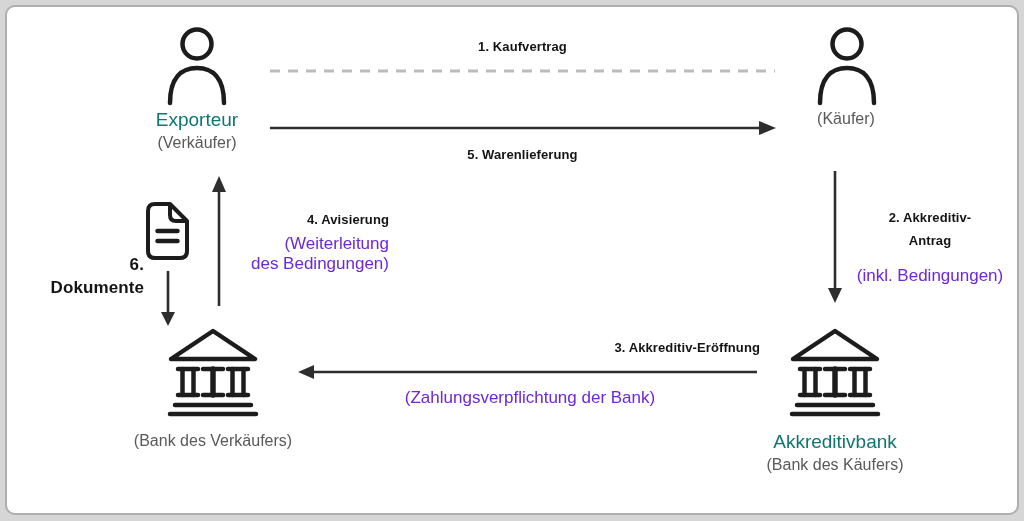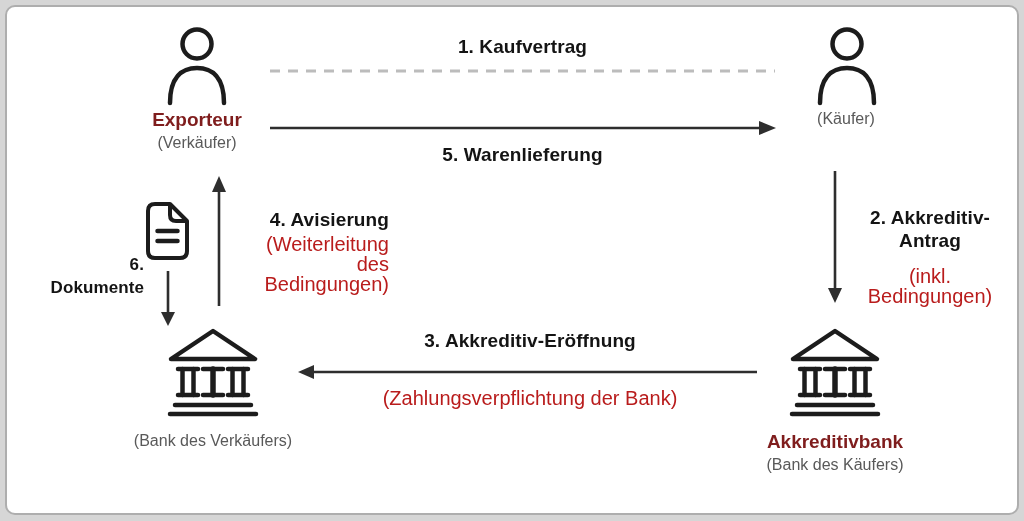--- a/index.html
+++ b/index.html
@@ -16,37 +16,37 @@
     left: 5px; top: 5px; right: 5px; bottom: 6px;
     background: #ffffff;
     border: 2px solid #aeaeae;
     border-radius: 10px;
   }
   .abs { position: absolute; }
   .arrow-layer { position: absolute; left: 0; top: 0; pointer-events: none; }
 
   .step-label {
     font-weight: bold;
-    font-size: 19px;
+    font-size: 13px;
     color: #141414;
     text-align: center;
     line-height: 23px;
     letter-spacing: 0.1px;
   }
   .sub-label {
-    font-size: 20px;
-    color: #b91c1c;
+    font-size: 17px;
+    color: #6d28d9;
     text-align: center;
     line-height: 20px;
   }
   .actor-block { text-align: center; }
   .actor-name {
-    font-weight: bold;
+    font-weight: normal;
     font-size: 19px;
-    color: #7f1d1d;
+    color: #0f766e;
     line-height: 24px;
   }
   .actor-sub {
     font-size: 16px;
     color: #595959;
     line-height: 21px;
   }
   .left-align { text-align: right; }
   .right-align { text-align: right; }
   .small-bold { font-size: 17px; }
@@ -124,21 +124,21 @@
   <div class="abs step-label small-bold right-align" style="left:34px; top:253px; width:110px;">6. Dokumente</div>
   <span class="abs icon" style="left:141px; top:200px;">
     <svg width="52" height="62" viewBox="0 0 52 62" fill="none" stroke="#1c1c1c">
       <path d="M14 4 H29 L46 21 V51 Q46 58 39 58 H14 Q7 58 7 51 V11 Q7 4 14 4 Z" stroke-width="4" stroke-linejoin="round"></path>
       <path d="M29 5 V15 Q29 21 35 21 H45" stroke-width="4"></path>
       <path d="M16.5 31 H36.5" stroke-width="4.5" stroke-linecap="round"></path>
       <path d="M16.5 41 H36.5" stroke-width="4.5" stroke-linecap="round"></path>
     </svg>
   </span>
 
-  <div class="abs step-label" style="left:300px; top:329px; width:460px;">3. Akkreditiv-Eröffnung</div>
+  <div class="abs step-label" style="left:300px; top:336px; width:460px;text-align:right;">3. Akkreditiv-Eröffnung</div>
   <div class="abs sub-label" style="left:300px; top:388px; width:460px;">(Zahlungsverpflichtung der Bank)</div>
 
   <span class="abs icon" style="left:162px; top:321px;">
     <svg width="102" height="100" viewBox="0 0 102 100" fill="none" stroke="#1c1c1c" stroke-width="4.5" stroke-linecap="round" stroke-linejoin="round">
       <path d="M9 38 L51 10 L93 38 Z"></path>
       <path d="M16 48 H36"></path>
         <path d="M20.5 48 V74"></path>
         <path d="M31.5 48 V74"></path>
         <path d="M16 74 H36"></path>
       <path d="M41 48 H61"></path>

